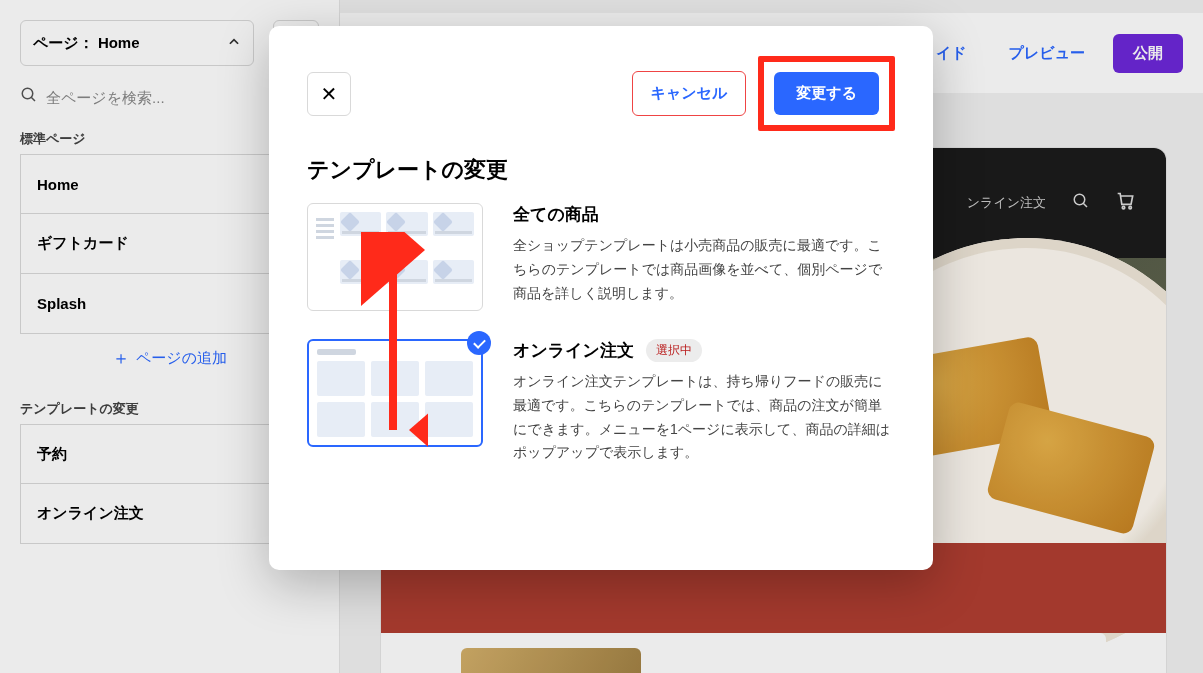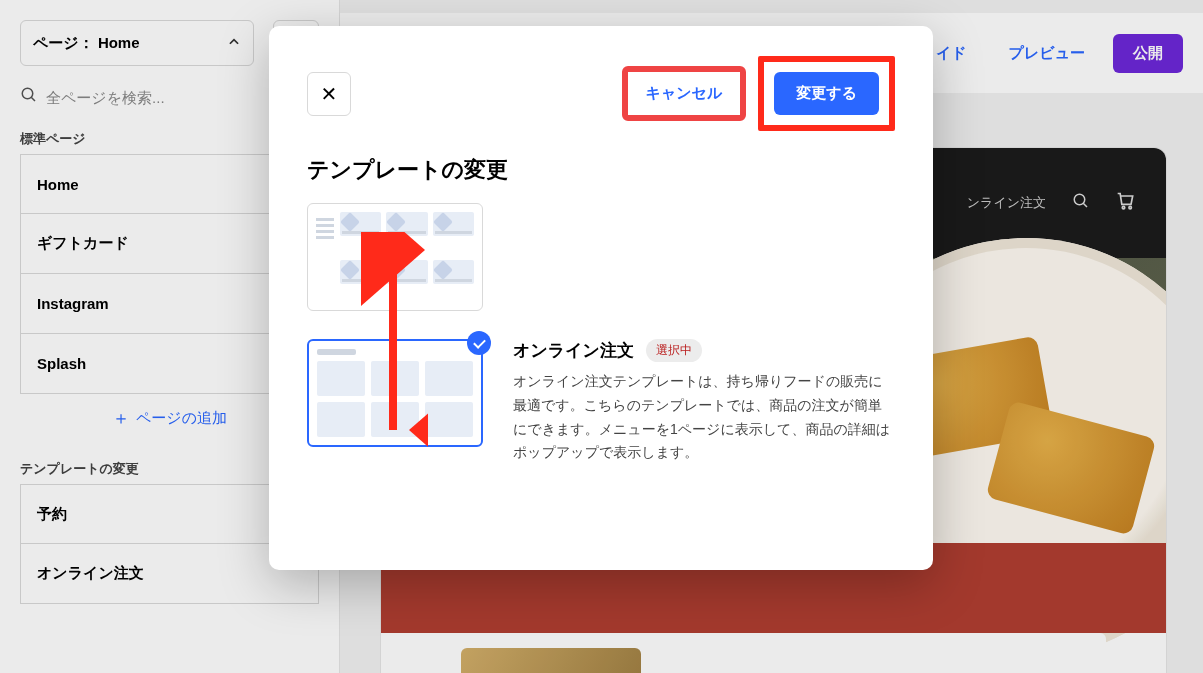--- a/index.html
+++ b/index.html
@@ -98,21 +98,21 @@
     background: #fff; border-radius: 10px; z-index: 10; padding: 30px 38px 40px 38px;
     box-shadow: 0 14px 50px rgba(0,0,0,0.25);
   }
   .modal-top { display: flex; align-items: center; justify-content: space-between; }
   .close-btn {
     width: 44px; height: 44px; border: 1px solid #d9d9d9; border-radius: 6px;
     display: flex; align-items: center; justify-content: center; font-size: 20px; cursor: pointer;
   }
   .modal-actions { display: flex; align-items: center; gap: 12px; }
   .btn-outline {
-    border: 6px solid #ef4444; border-radius: 6px; padding: 12px 18px; font-size: 15px;
+    border: 1px solid #ef4444; border-radius: 6px; padding: 12px 18px; font-size: 15px;
     font-weight: 600; color: #2a67ff; cursor: pointer;
   }
   .action-highlight {
     border: 6px solid #ff2a1a; padding: 10px; border-radius: 2px;
     display: inline-flex;
   }
   .btn-solid {
     background: #2a67ff; color: #fff; border-radius: 6px; padding: 12px 22px; font-size: 15px;
     font-weight: 600; cursor: pointer;
   }
@@ -224,21 +224,20 @@
           <line x1="20" y1="20" x2="15" y2="15"></line>
         </svg>
     </span>
     <input class="search-input" placeholder="全ページを検索..." style="">
   </div>
 
   <div class="group-label">標準ページ</div>
   <ul class="page-list">
     <li class="page-item">Home</li>
     <li class="page-item">ギフトカード</li>
-    <li class="page-item">Instagram</li>
     <li class="page-item">Splash</li>
   </ul>
   <div class="add-page">
     <span class="plus">＋</span>
     <span>ページの追加</span>
   </div>
 
   <div class="group-label" style="margin-top:20px">テンプレートの変更</div>
   <ul class="page-list">
     <li class="page-item">予約</li>
@@ -292,20 +291,26 @@
           <div class="tile">
               <div class="tag"></div>
               <div class="tbar"></div>
             </div>
           <div class="tile">
               <div class="tag"></div>
               <div class="tbar"></div>
             </div>
         </div>
       </div>
+    </div>
+    <div class="tpl-text">
+      <div class="tpl-head">
+        <span class="tpl-name">全ての商品</span>
+      </div>
+      <div class="tpl-desc">全ショップテンプレートは小売商品の販売に最適です。こちらのテンプレートでは商品画像を並べて、個別ページで商品を詳しく説明します。</div>
     </div>
   </div>
 
   <div class="tpl-row">
     <div class="tpl-thumb selected">
       <div class="check-badge"></div>
       <div class="thumb-list">
         <div class="top"></div>
         <div class="row">
             <div class="cell"></div>

